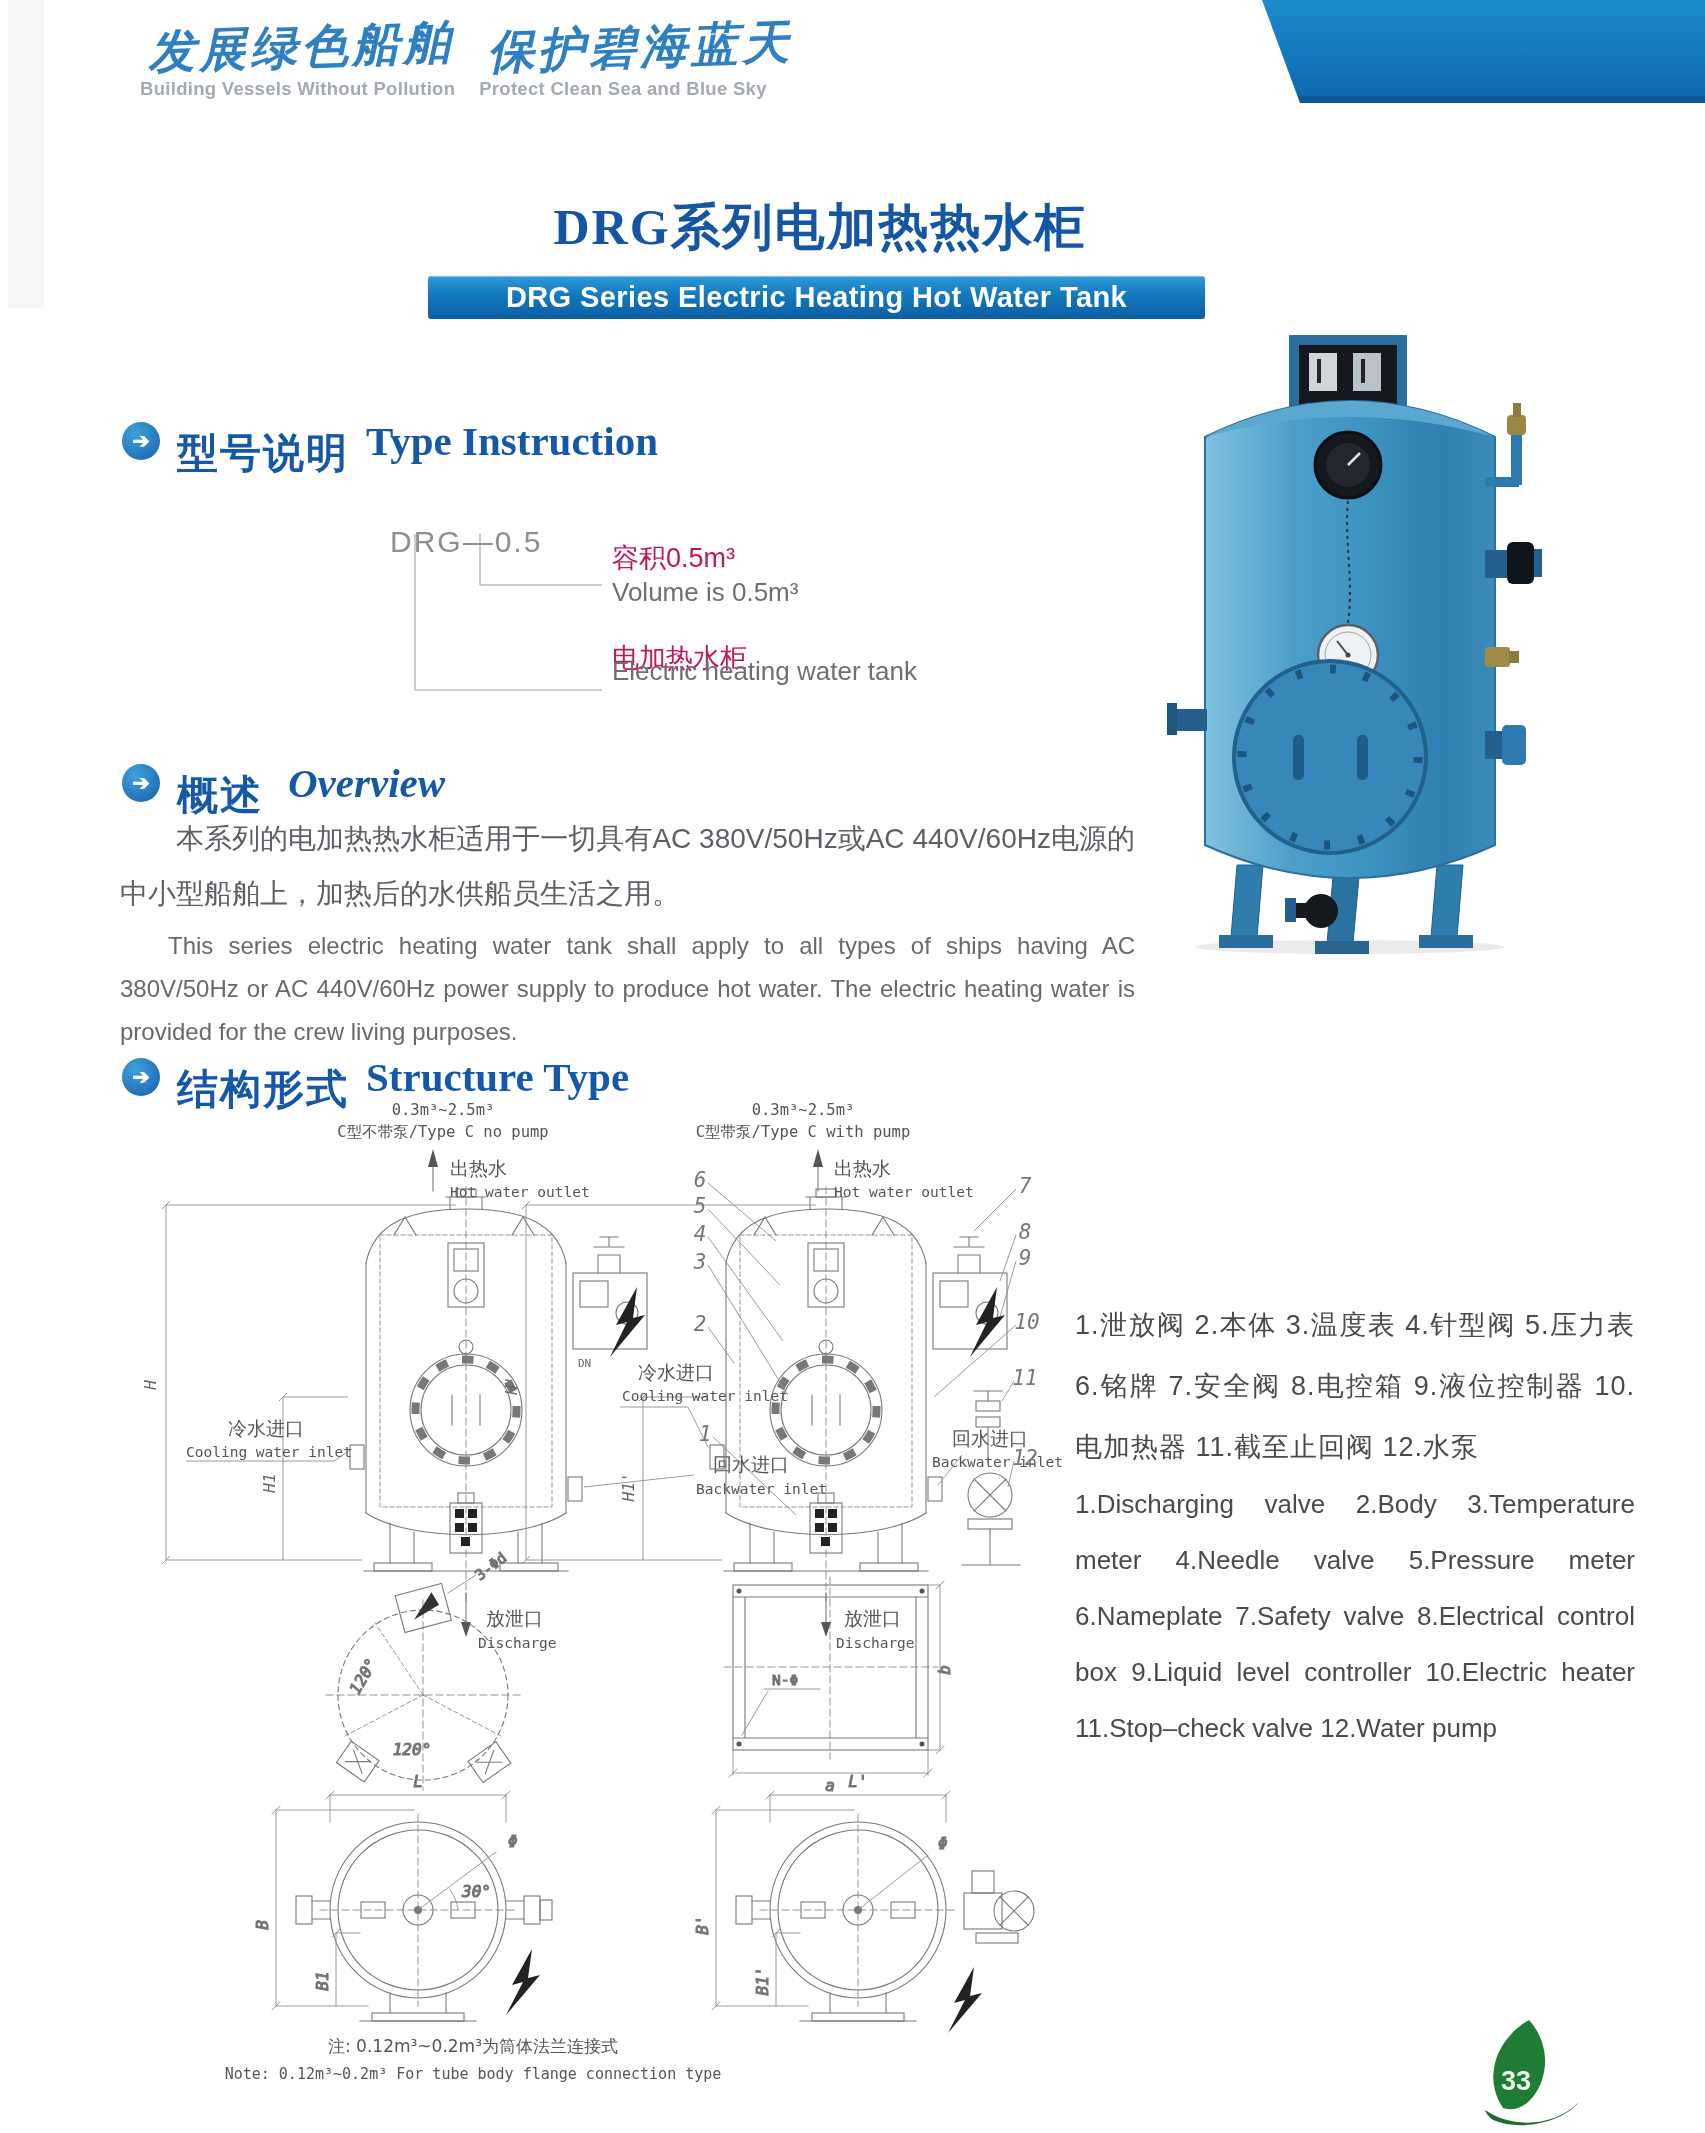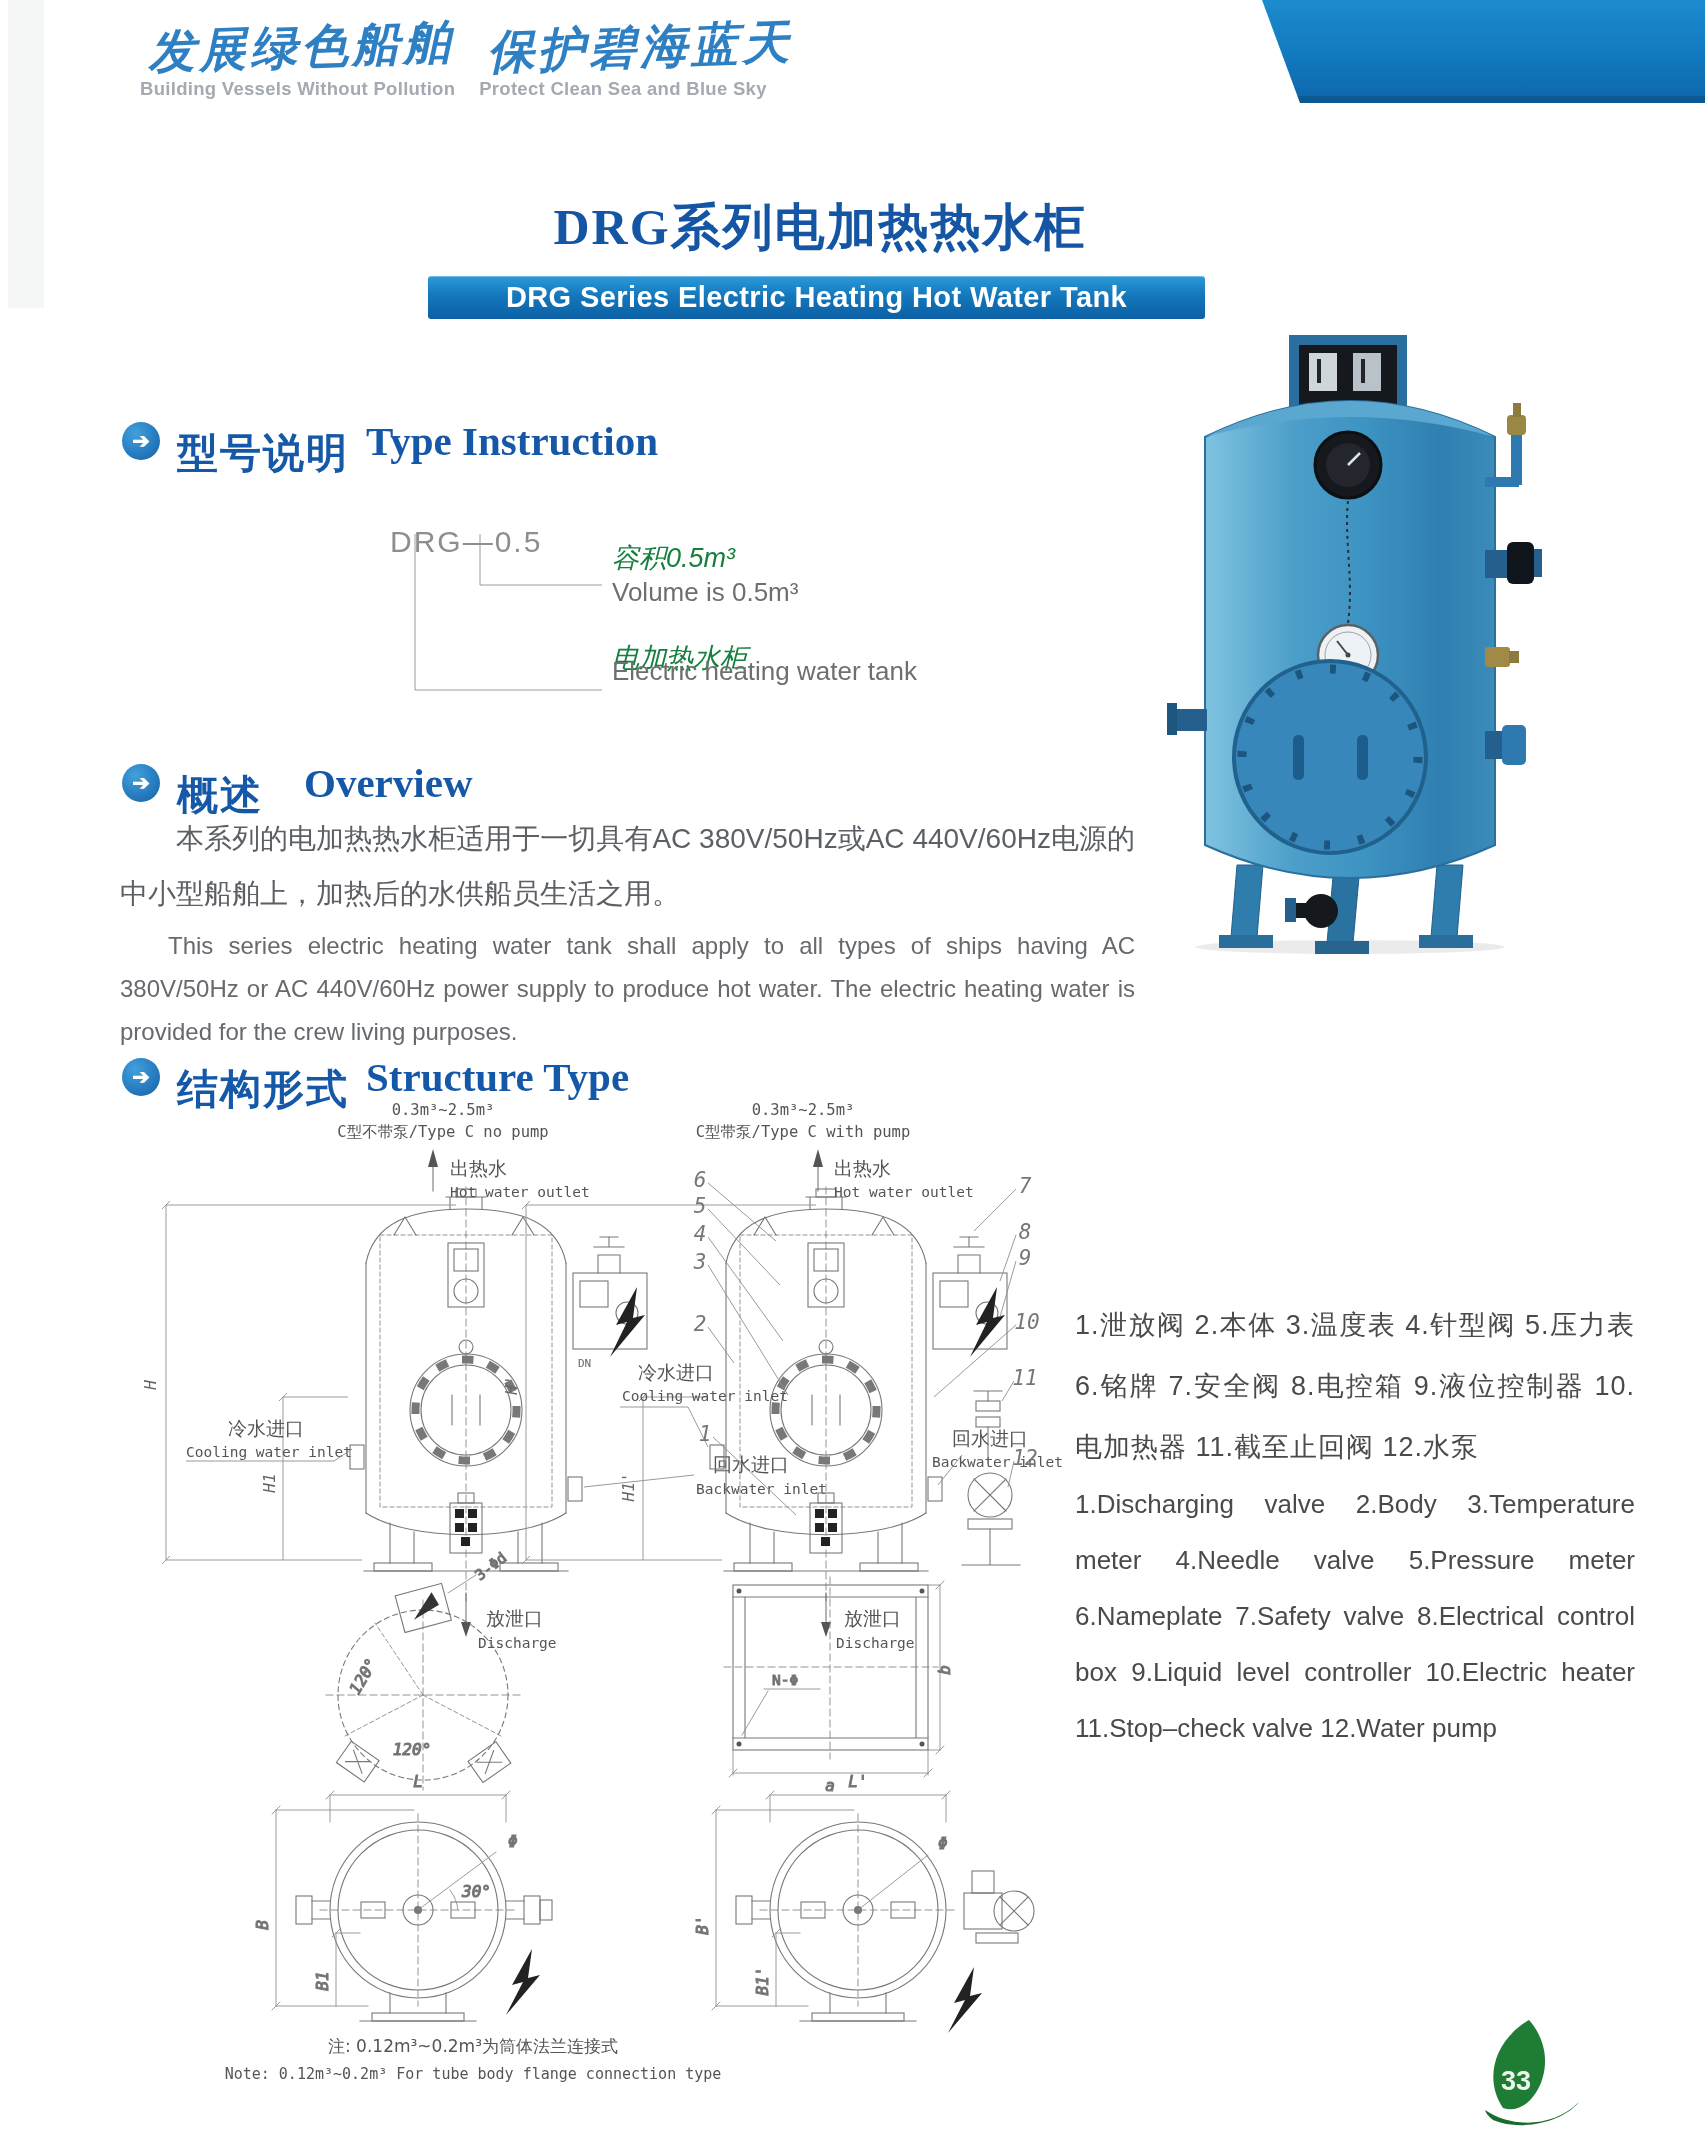--- a/index.html
+++ b/index.html
@@ -31,21 +31,21 @@
   .sec{display:flex;align-items:center;gap:17px;}
   .bullet{width:38px;height:38px;border-radius:50%;flex:0 0 38px;
           background:radial-gradient(circle at 35% 30%,#41a0dc,#1360a8);
           color:#fff;font-size:21px;line-height:38px;text-align:center;font-weight:bold;}
   .sec-cn{font-weight:bold;font-size:41px;color:#1558a8;letter-spacing:2px;white-space:nowrap;margin-top:26px;}
   .sec-en{font-family:"Liberation Serif","DejaVu Serif",serif;font-weight:bold;
           font-size:41px;color:#1558a8;white-space:nowrap;}
 
   
   .model{left:390px;top:492px;font-size:30px;color:#8e8e8e;letter-spacing:2px;margin-top:33px;}
-  .ti-label-cn{font-size:27px;color:#15803d;font-style:italic;}
+  .ti-label-cn{font-size:27px;color:#be185d;}
   .ti-label-en{font-size:26px;color:#6f6f6f;}
 
   
   .para-cn{left:120px;top:812px;width:1015px;font-size:28px;color:#5c6065;
            line-height:1.95;text-align:justify;text-indent:2em;}
   .para-en{left:120px;top:925px;width:1015px;font-size:24px;color:#66696d;
            line-height:1.79;text-align:justify;text-indent:2em;}
 
   
   .parts{left:1075px;top:1295px;width:560px;color:#4a4a4a;}
@@ -100,21 +100,21 @@
     <polyline points="100,6 100,57 222,57" class="lt"></polyline>
   </svg>
   <div class="abs ti-label-cn" style="left:612px;top:540px;">容积0.5m³</div>
   <div class="abs ti-label-en" style="left:612px;top:577px;">Volume is 0.5m³</div>
   <div class="abs ti-label-cn" style="left:612px;top:640px;">电加热水柜</div>
   <div class="abs ti-label-en" style="left:612px;top:656px;">Electric heating water tank</div>
 
   <div class="abs sec" style="left:122px;top:742px;">
     <span class="bullet">➔</span>
     <span class="sec-cn">概述</span>
-    <span class="sec-en" style="margin-left:24px;">Overview</span>
+    <span class="sec-en" style="margin-left:8px;font-style:italic;">Overview</span>
   </div>
   <p class="abs para-cn" style="margin:0;">本系列的电加热热水柜适用于一切具有AC 380V/50Hz或AC 440V/60Hz电源的中小型船舶上，加热后的水供船员生活之用。</p>
   <p class="abs para-en" style="margin:0;">This series electric heating water tank shall apply to all types of ships having AC 380V/50Hz or AC 440V/60Hz power supply to produce hot water. The electric heating water is provided for the crew living purposes.</p>
 
   <svg class="abs" style="left:1145px;top:325px;" width="410" height="630" viewBox="0 0 410 630">
     <defs>
       <linearGradient id="pg" x1="0" y1="0" x2="1" y2="0">
         <stop offset="0" stop-color="#7fc3e0"></stop>
           <stop offset=".3" stop-color="#4d9fca"></stop>
         <stop offset=".55" stop-color="#3d93c2"></stop>

